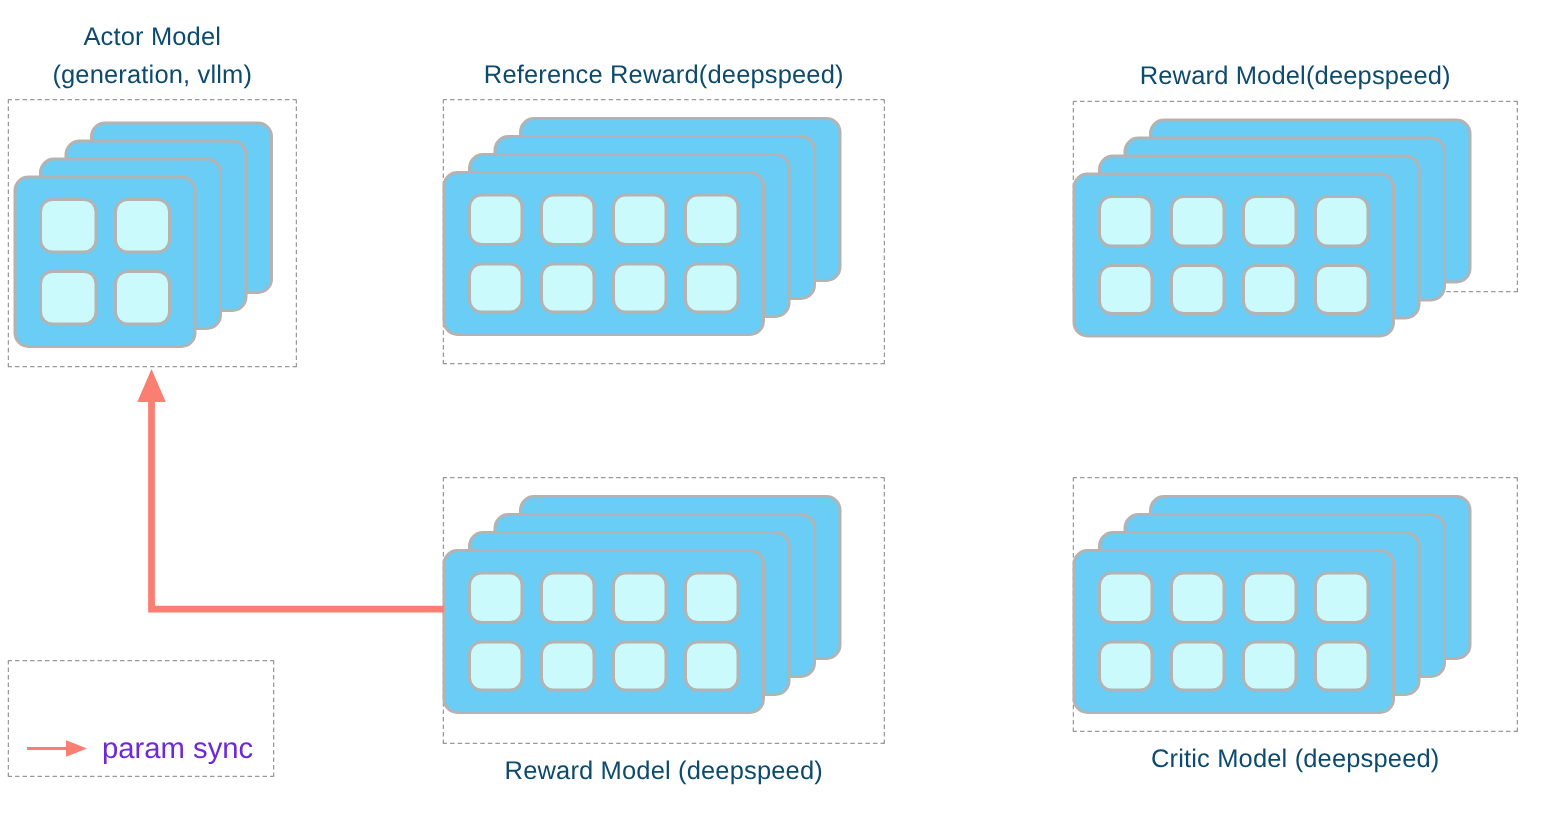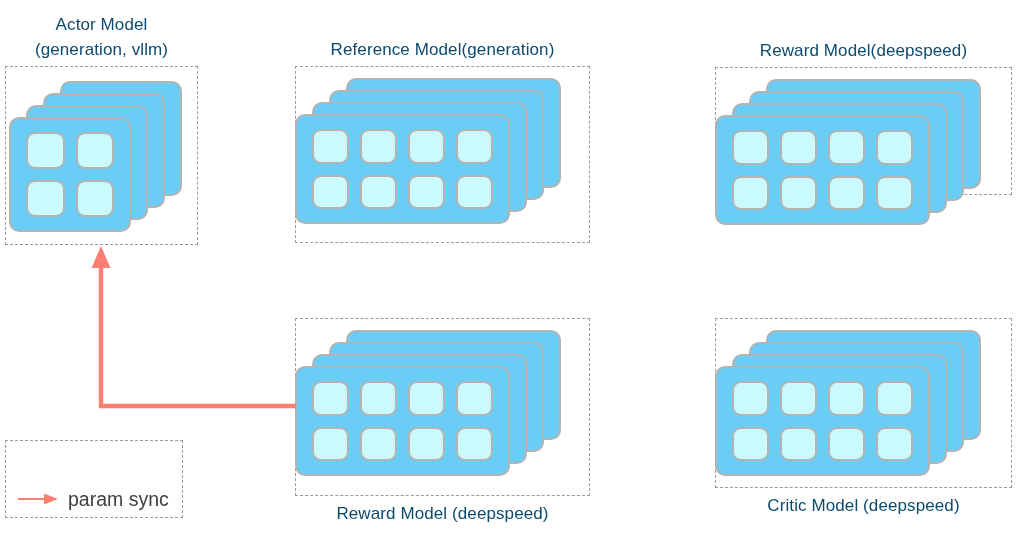--- a/index.html
+++ b/index.html
@@ -108,21 +108,21 @@
     padding-left: 12px;
     box-sizing: border-box;
   }
   .legend-arrow {
     flex: 0 0 auto;
     width: 42px;
     height: 14px;
     display: block;
   }
   .legend-label {
-    color: #404040;
+    color: #6d28d9;
     font-size: 19.5px;
     line-height: 22px;
     white-space: nowrap;
   }
 </style>
 </head>
 <body>
 
 <div id="canvas">
 
@@ -139,21 +139,21 @@
           <div class="tile"></div>
           <div class="tile"></div>
           <div class="tile"></div>
           <div class="tile"></div>
         </div>
       </div>
     </div>
   </div>
 
   <div class="group" id="g-reference" style="left:295px; top:66px; width:295px; height:177px;">
-    <div class="group-caption caption-top">Reference Model(generation)</div>
+    <div class="group-caption caption-top">Reference Reward(deepspeed)</div>
     <div class="dashed-box"></div>
     <div class="stack">
       <div class="card" style="left:51px; top:12px; width:215px; height:110px;"></div>
       <div class="card" style="left:34px; top:24px; width:215px; height:110px;"></div>
       <div class="card" style="left:17px; top:36px; width:215px; height:110px;"></div>
       <div class="card card-front" style="left:0px; top:48px; width:215px; height:110px;">
         <div class="tile-grid grid-4x2">
           <div class="tile"></div>
           <div class="tile"></div>
           <div class="tile"></div>

